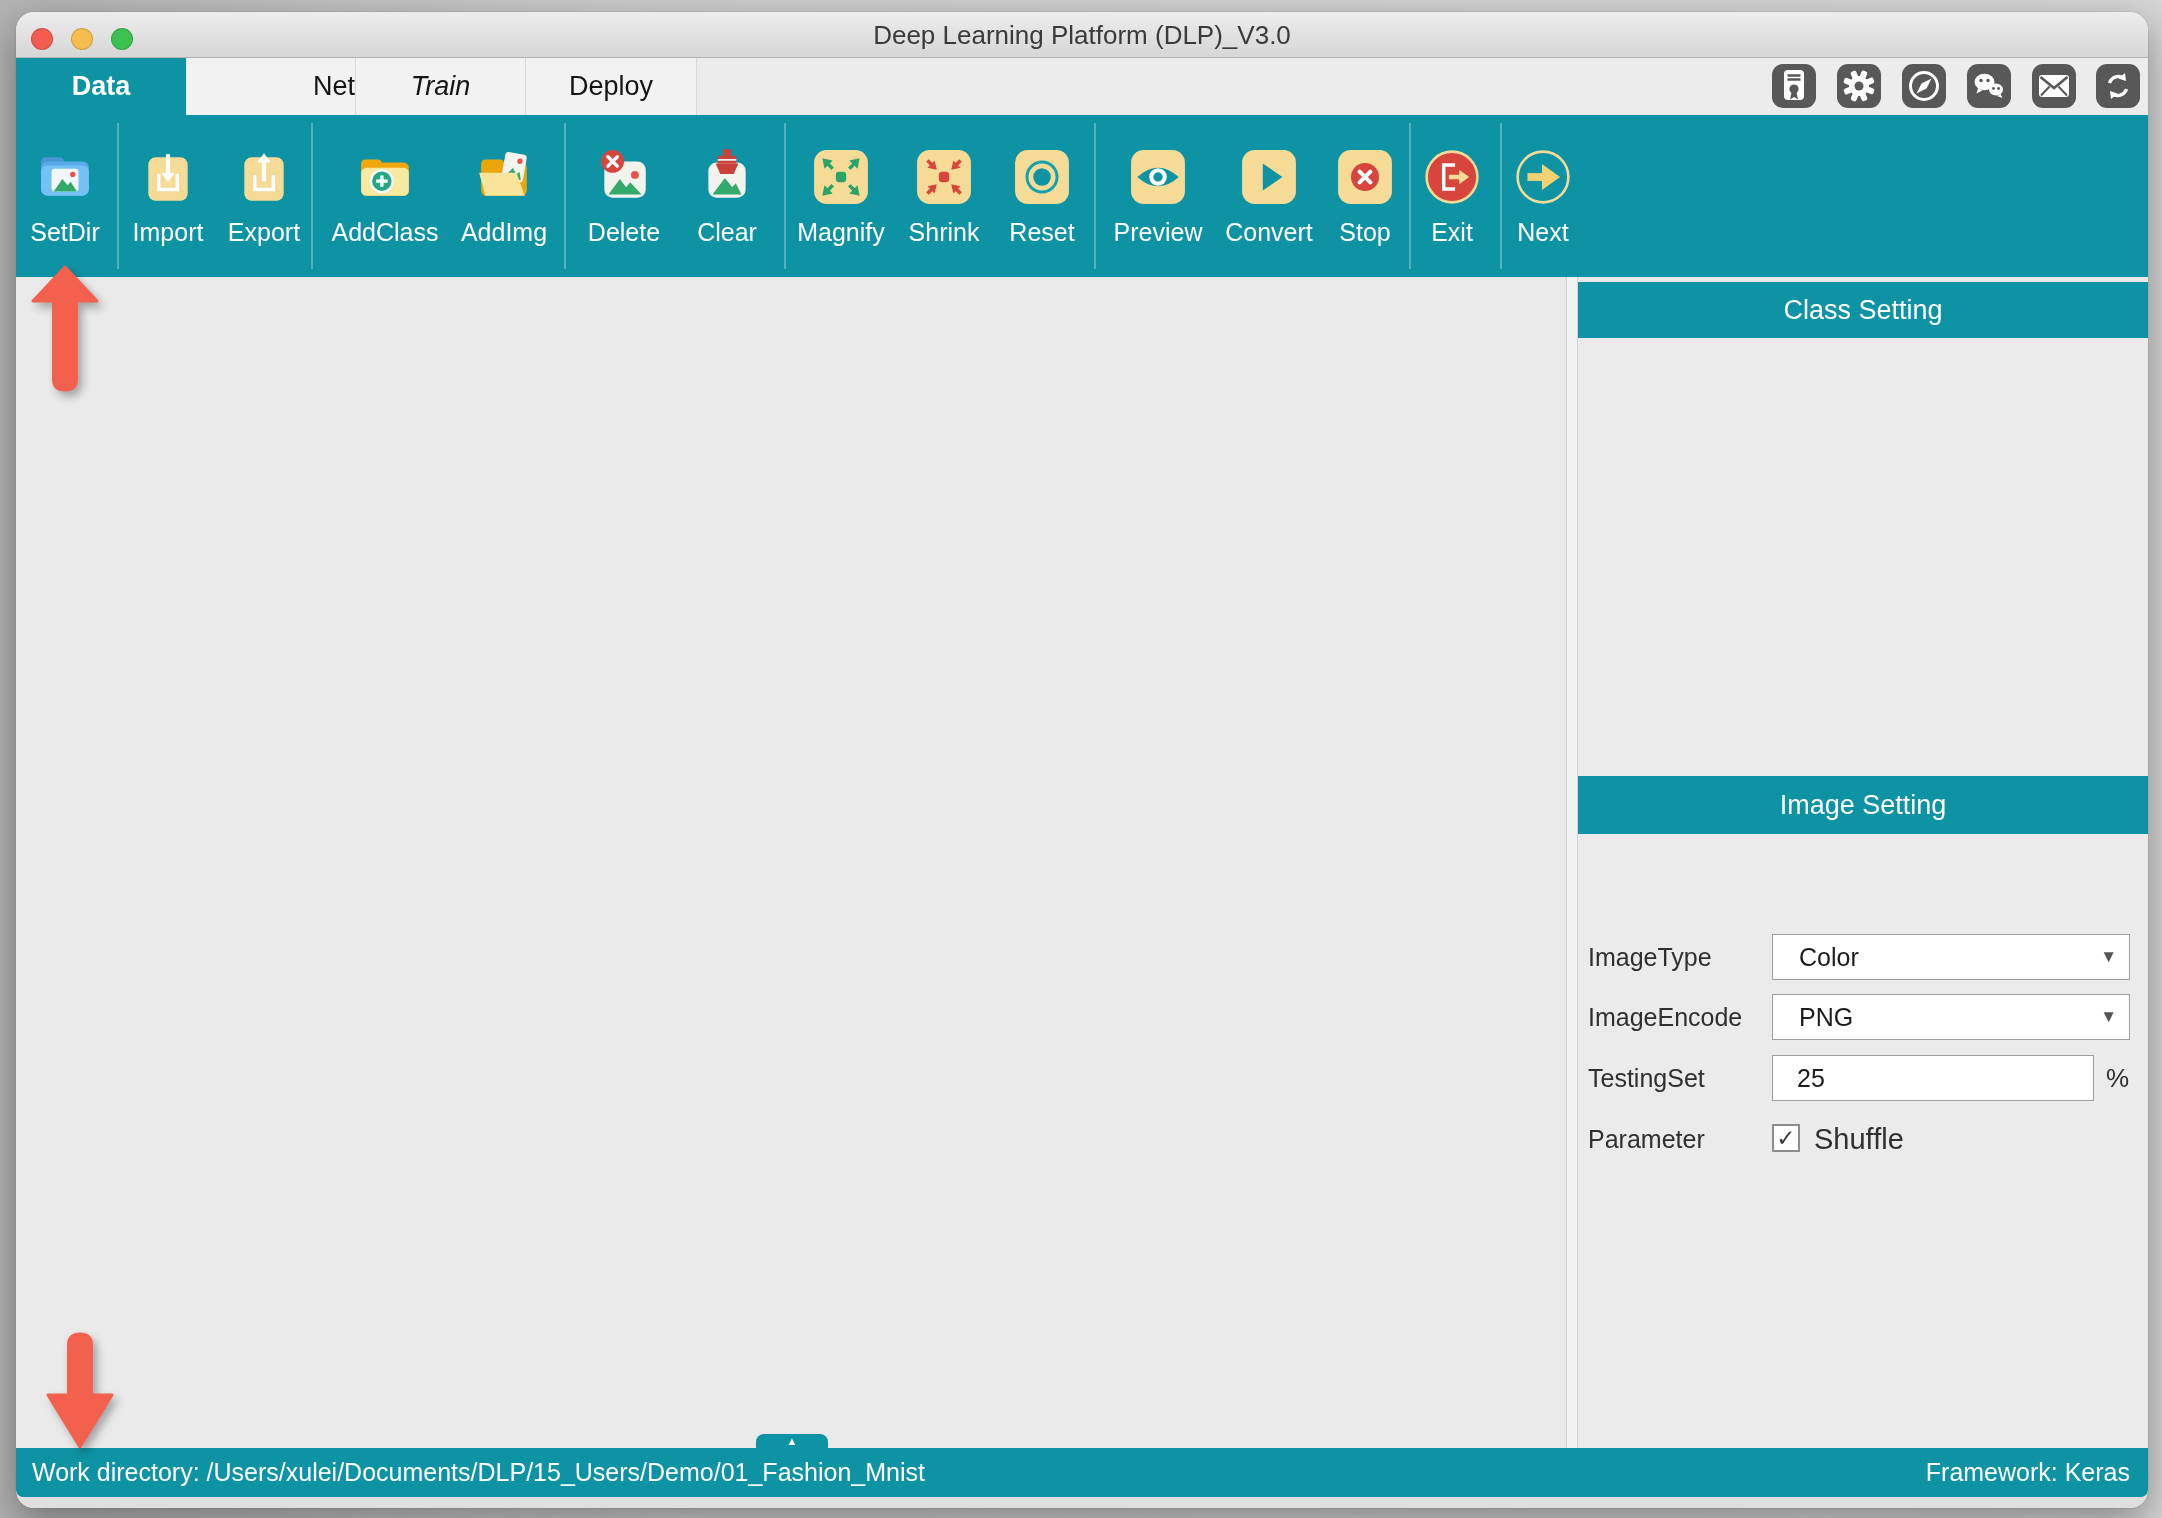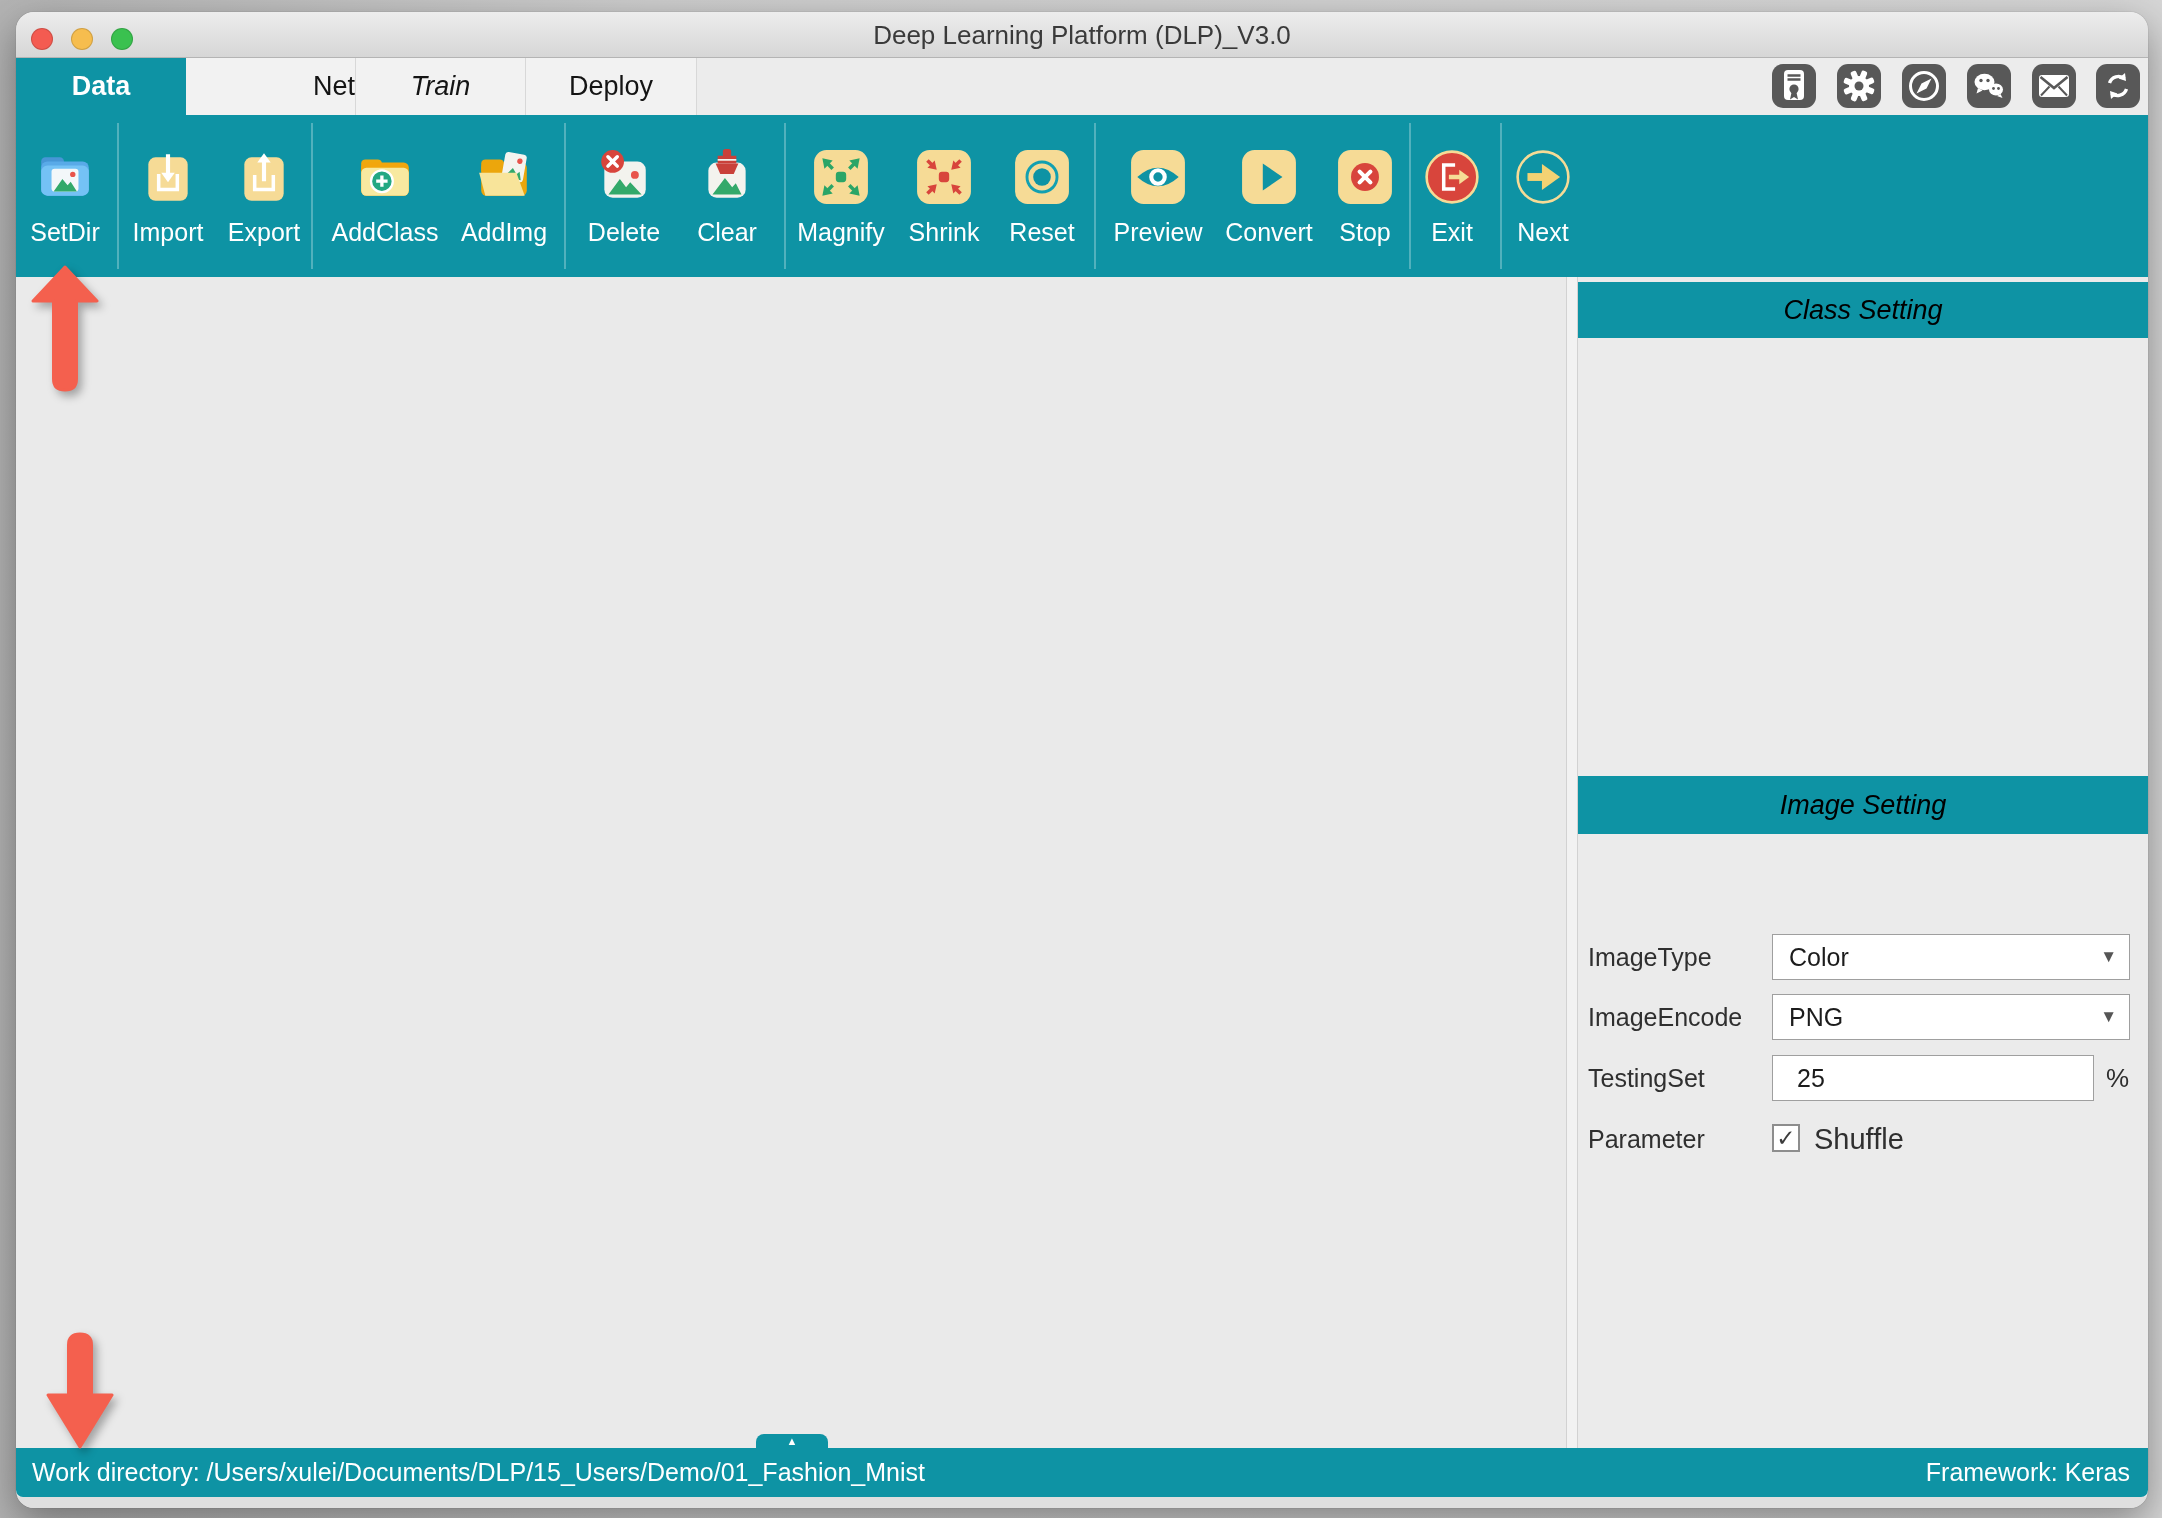--- a/index.html
+++ b/index.html
@@ -49,38 +49,38 @@
   .tsep { position:absolute; top:8px; height:146px; width:2px; background:rgba(255,255,255,.28); }
   .tool { position:absolute; top:33px; width:120px; text-align:center; cursor:default; }
   .tool .tile { width:58px; height:58px; margin:0 auto; display:block; }
   .tool .tlabel { display:block; margin-top:12px; font-size:25px; color:#ffffff; }
   
   .canvas { position:absolute; left:0; top:265px; width:1550px; height:1171px; background:#eaeaea; }
   .gapcol { position:absolute; left:1550px; top:265px; width:12px; height:1171px; background:#f2f2f2;
             border-left:1px solid #d2d2d2; border-right:1px solid #d2d2d2; }
   .sidepanel { position:absolute; left:1562px; top:265px; width:570px; height:1171px; background:#ebebeb; }
   .phead {
-    position:absolute; left:0; width:570px; background:#0e93a4; color:#000000;
-    text-align:center; font-size:27px;font-style:italic;
+    position:absolute; left:0; width:570px; background:#0e93a4; color:#ffffff;
+    text-align:center; font-size:27px;
   }
   .class-head { top:5px;  height:56px; line-height:56px; }
   .pdivider  { position:absolute; left:0; top:503px; width:570px; height:13px; background:#d4d4d4; }
   .image-head{ top:499px; height:58px; line-height:58px; }
   
   .frow { position:absolute; left:0; width:570px; }
   .flabel { position:absolute; left:10px; font-size:25px; color:#2f2f2f; line-height:46px; }
   .finput, .fdd {
     position:absolute; left:194px; height:46px; background:#ffffff;
     border:1px solid #9f9f9f; font-size:25px; color:#1c1c1c;
     font-family:"Liberation Sans", sans-serif;
   }
   .finput { width:358px; }
   .finput.center { text-align:center; }
   .finput.narrow { width:322px; padding-left:24px; }
-  .fdd { width:358px; line-height:44px; padding-left:16px; }
+  .fdd { width:358px; line-height:44px; padding-left:26px; }
   .fdd .caret { position:absolute; right:12px; top:0; line-height:44px; font-size:17px; color:#555; }
   .funit { position:absolute; left:528px; font-size:26px; color:#2f2f2f; line-height:46px; }
   .fcheck {
     position:absolute; left:194px; top:0; width:28px; height:28px; background:#fff;
     border:2px solid #8d8d8d; text-align:center; line-height:25px; font-size:23px; color:#3c3c3c;
   }
   .fchecklabel { position:absolute; left:236px; font-size:29px; color:#2f2f2f; line-height:30px; }
   
   .expand-handle {
     position:absolute; left:740px; top:1422px; width:72px; height:14px;

